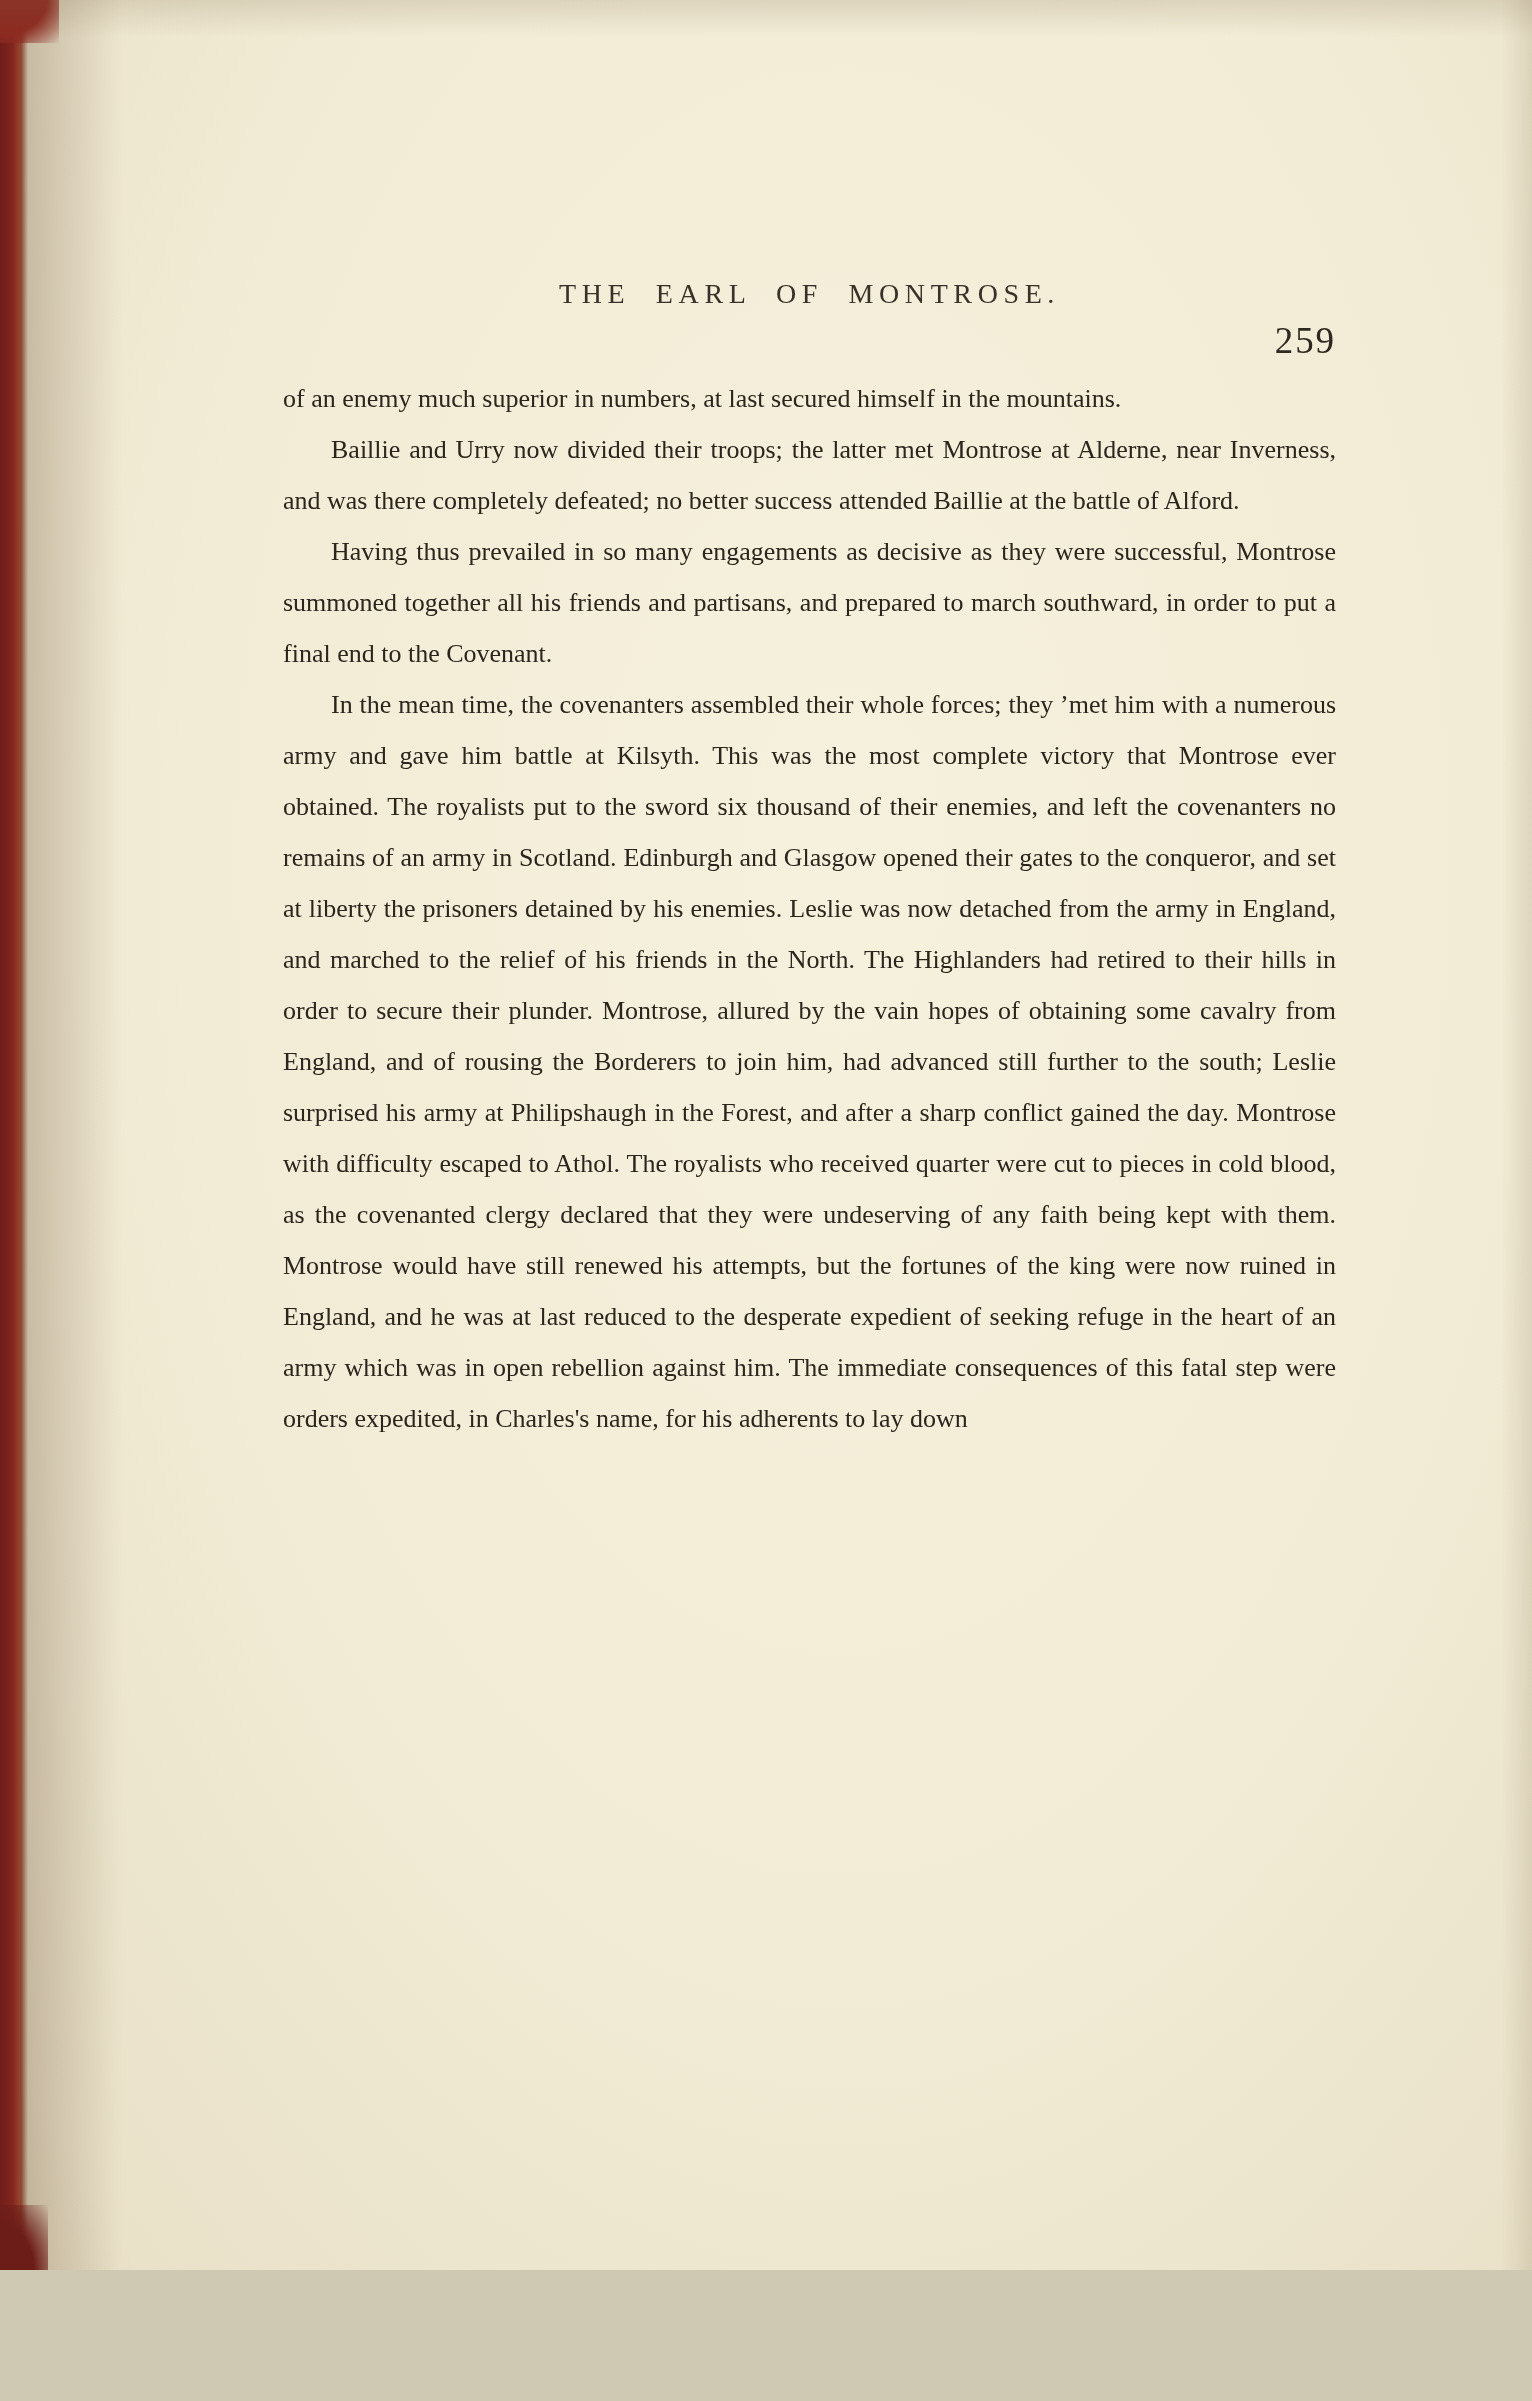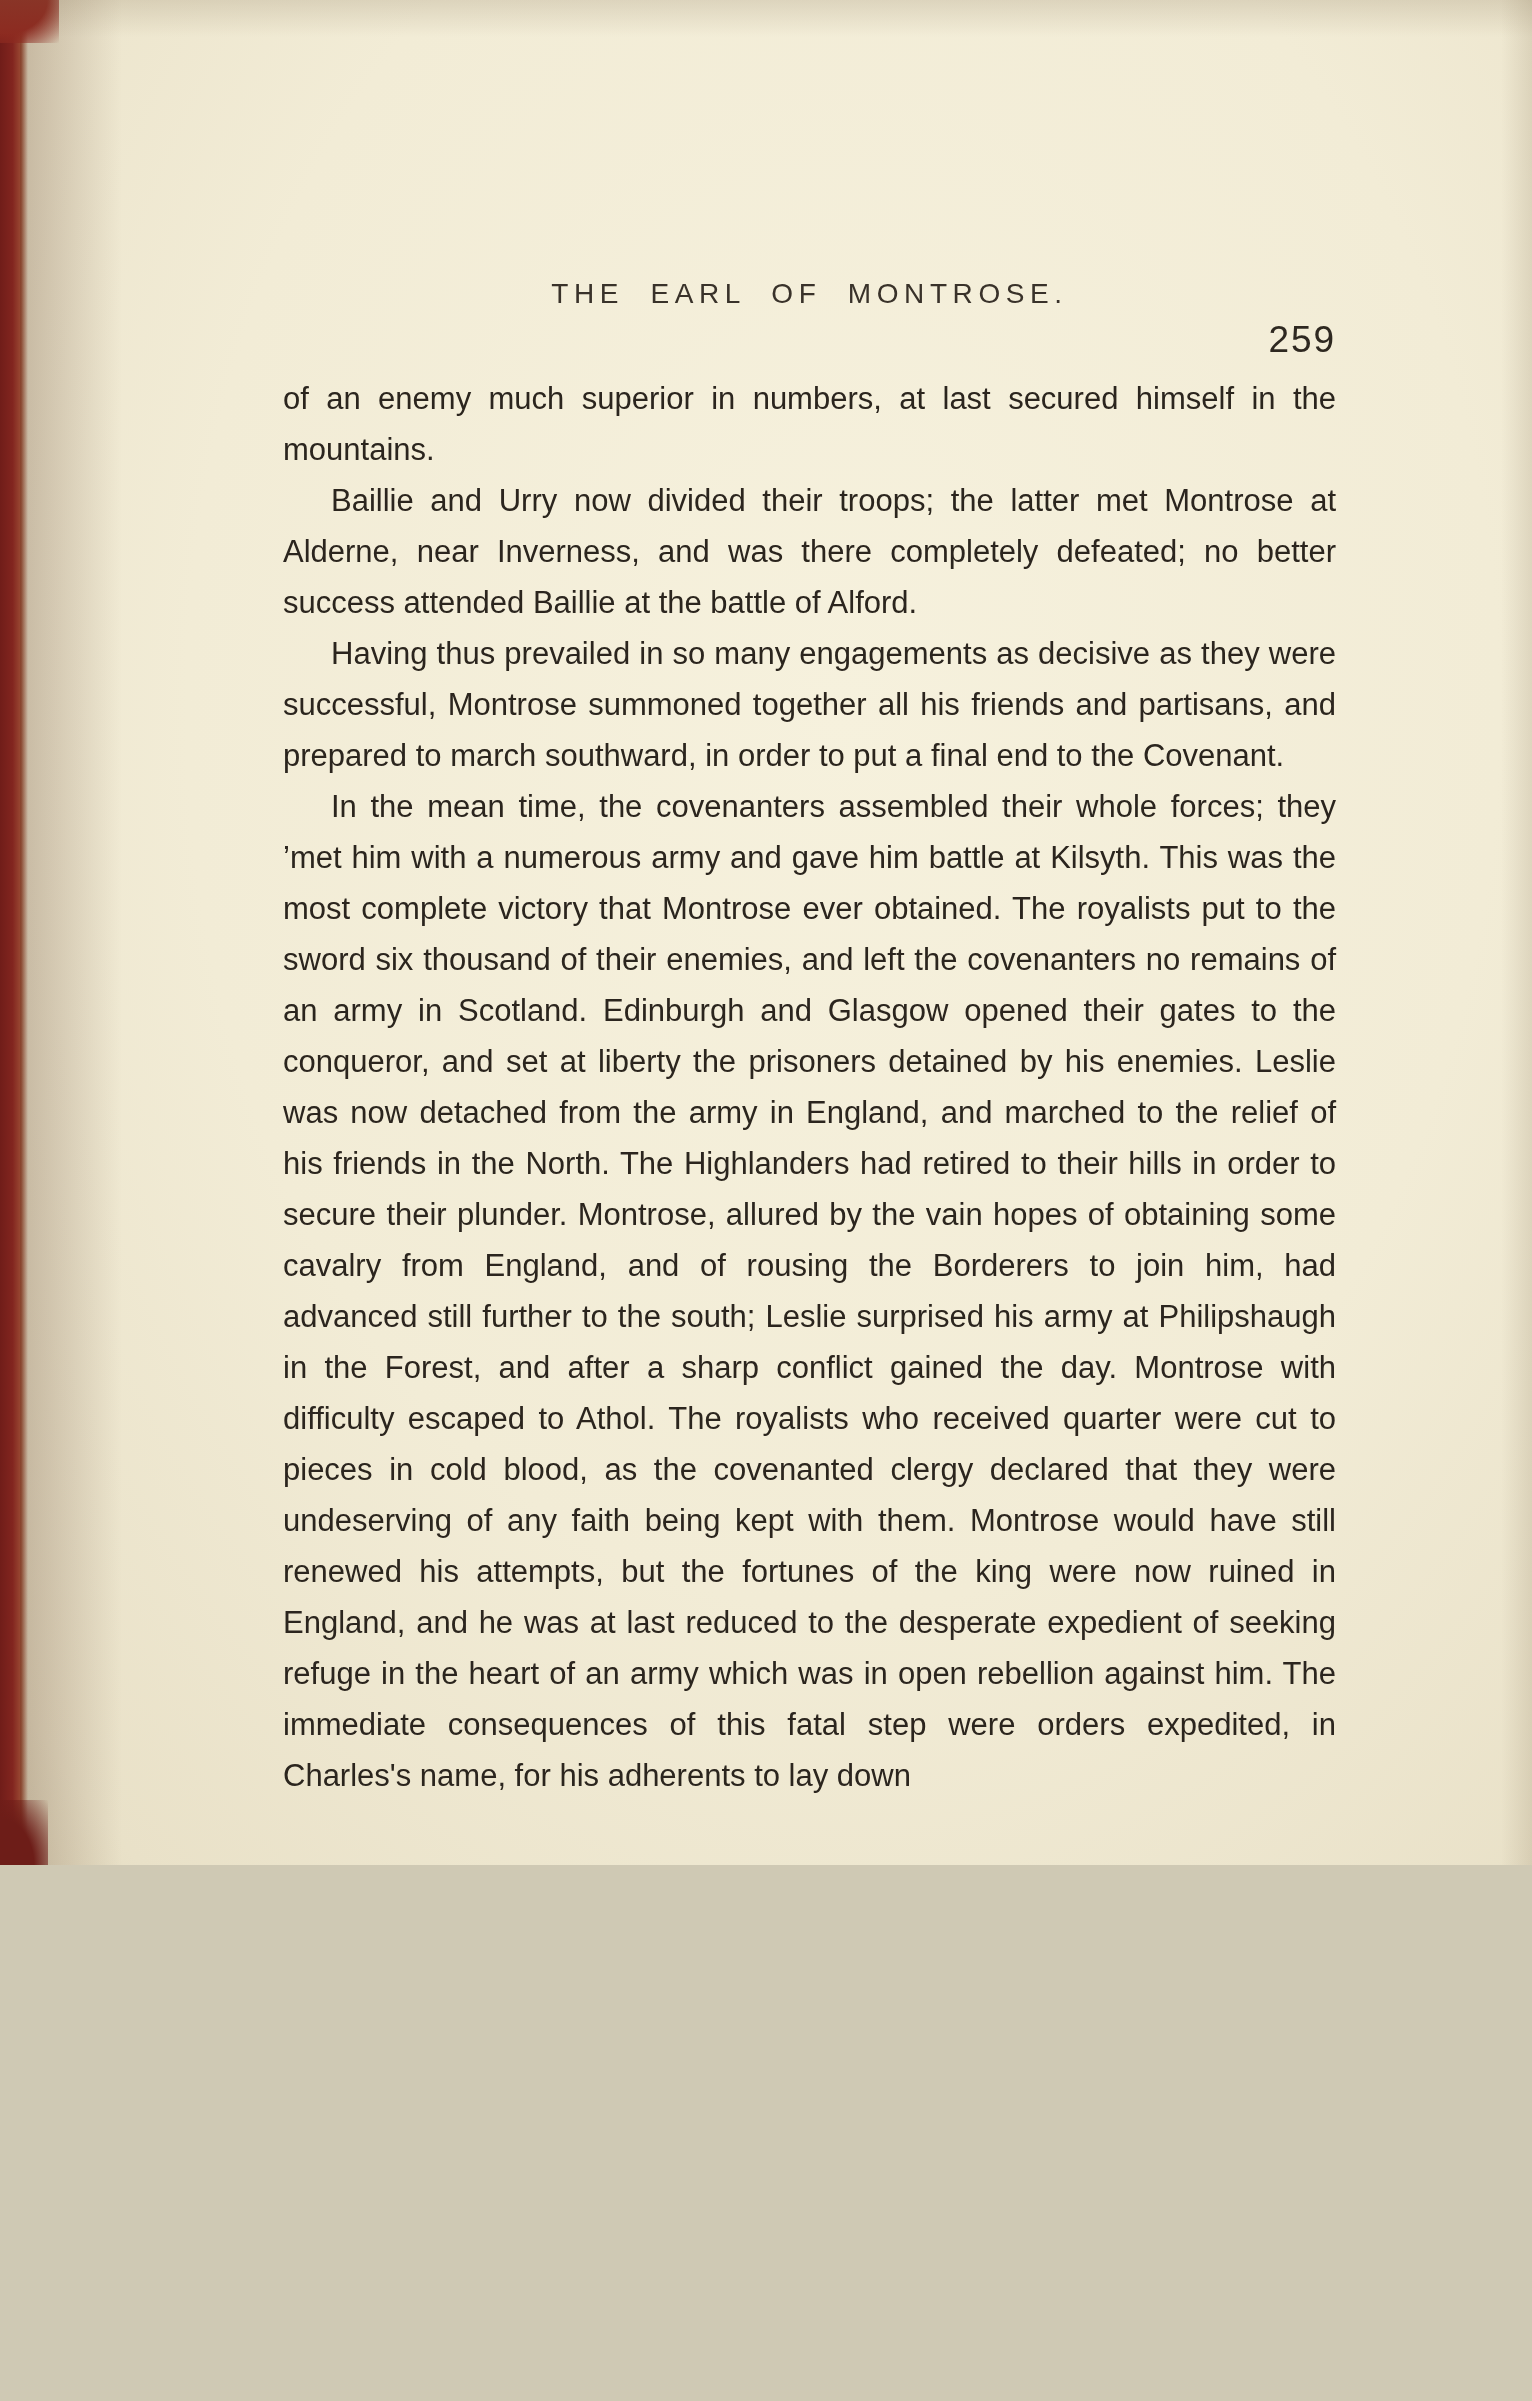--- a/index.html
+++ b/index.html
@@ -4,25 +4,25 @@
 <style>
   html, body {
     margin: 0;
     padding: 0;
     background: #cfc9b4;
   }
 
   .scan {
     position: relative;
     width: 1532px;
-    height: 1865px;
+    height: 2270px;
     overflow: hidden;
     background:
       radial-gradient(ellipse at 55% 38%, var(--paper, #f6f1dd) 0%, #f2ecd6 55%, #e9e1c8 92%, #e2dabf 100%);
-    font-family: Liberation Sans, sans-serif;
+    font-family: Liberation Serif, serif;
     color: var(--ink, #2b251e);
   }
 
   
   .binding-strip {
     position: absolute;
     left: 0; top: 0; bottom: 0;
     width: 28px;
     background: linear-gradient(to right,
       var(--binding, #701d19) 0%,
@@ -92,21 +92,21 @@
     letter-spacing: 1.9px;
     color: #2e2820;
     margin-top: 48px;
   }
 
   .text-block {
     margin-top: 39px;
   }
   .text-block p {
     margin: 0;
-    font-size: 31px;
+    font-size: 26px;
     line-height: 51px;
     text-align: justify;
     color: var(--ink, #2b251e);
   }
   .text-block p.indent {
     text-indent: 48px;
   }
 </style>
 </head>
 <body>

